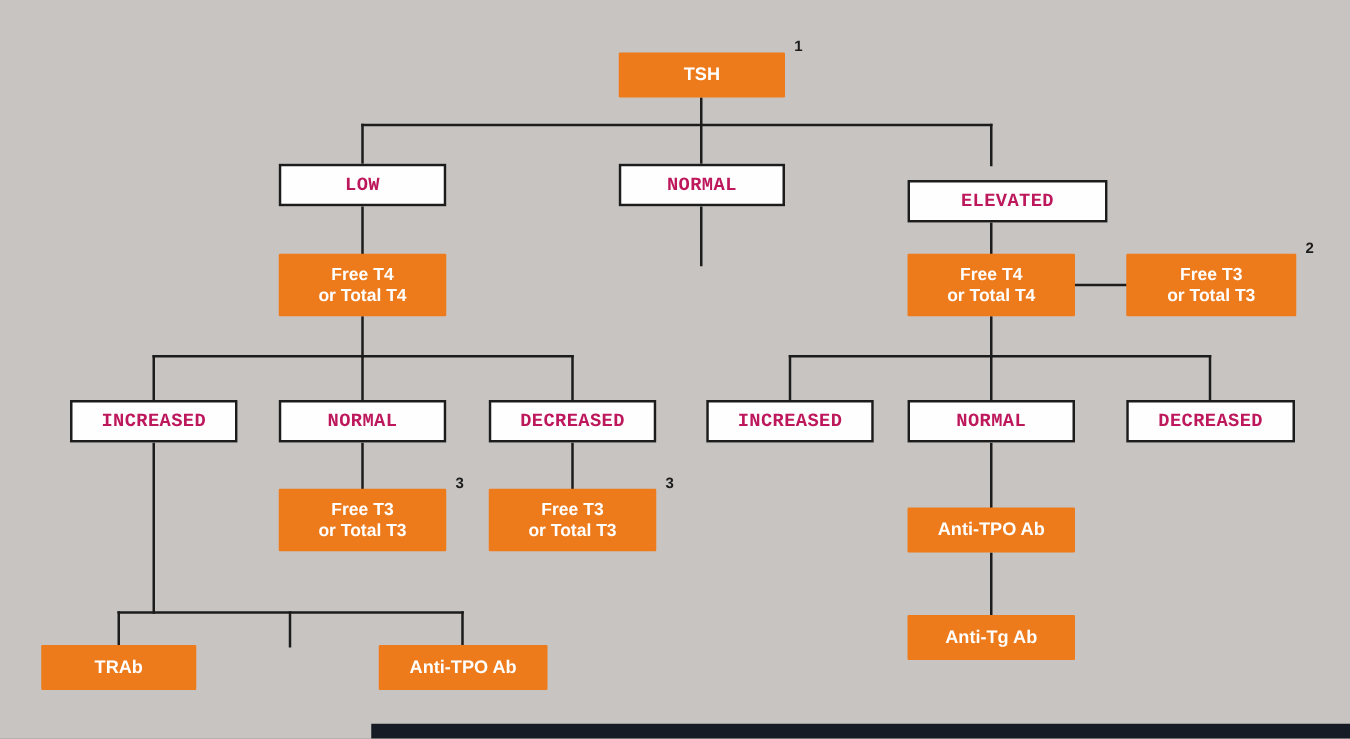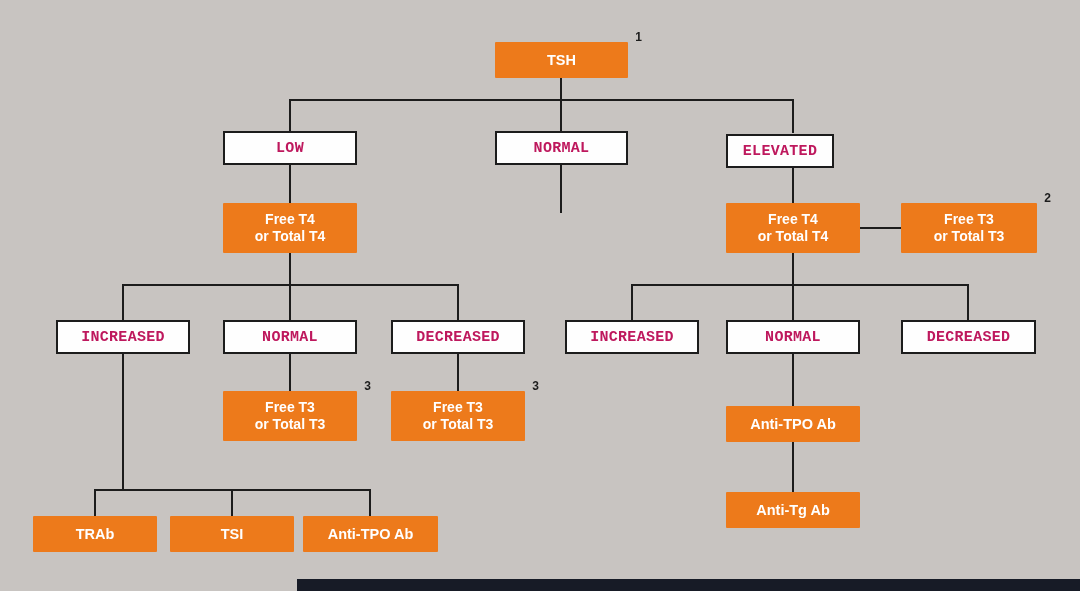--- a/index.html
+++ b/index.html
@@ -85,21 +85,21 @@
     <span>TSH</span>
     <span class="sup">1</span>
   </div>
 
   <div class="node white" style="left:223px;top:131px;width:134px;height:34px">
     <span>LOW</span>
   </div>
   <div class="node white" style="left:495px;top:131px;width:133px;height:34px">
     <span>NORMAL</span>
   </div>
-  <div class="node white" style="left:726px;top:134px;width:108px;height:34px">
+  <div class="node white" style="left:726px;top:144px;width:160px;height:34px">
     <span>ELEVATED</span>
   </div>
 
   <div class="node orange" style="left:223px;top:203px;width:134px;height:50px">
     <span>Free T4</span>
     <span>or Total T4</span>
   </div>
   <div class="node orange" style="left:726px;top:203px;width:134px;height:50px">
     <span>Free T4</span>
     <span>or Total T4</span>
@@ -144,22 +144,19 @@
   <div class="node orange single" style="left:726px;top:406px;width:134px;height:36px">
     <span>Anti-TPO Ab</span>
   </div>
   <div class="node orange single" style="left:33px;top:516px;width:124px;height:36px">
     <span>TRAb</span>
   </div>
 
   <div class="node orange single" style="left:726px;top:492px;width:134px;height:36px">
     <span>Anti-Tg Ab</span>
   </div>
-  <div class="node orange single" style="left:170px;top:516px;width:124px;height:36px">
-    <span>TSI</span>
-  </div>
   <div class="node orange single" style="left:303px;top:516px;width:135px;height:36px">
     <span>Anti-TPO Ab</span>
   </div>
 
   <div class="bottom-bar"></div>
 
 </div>
 
 </body></html>

